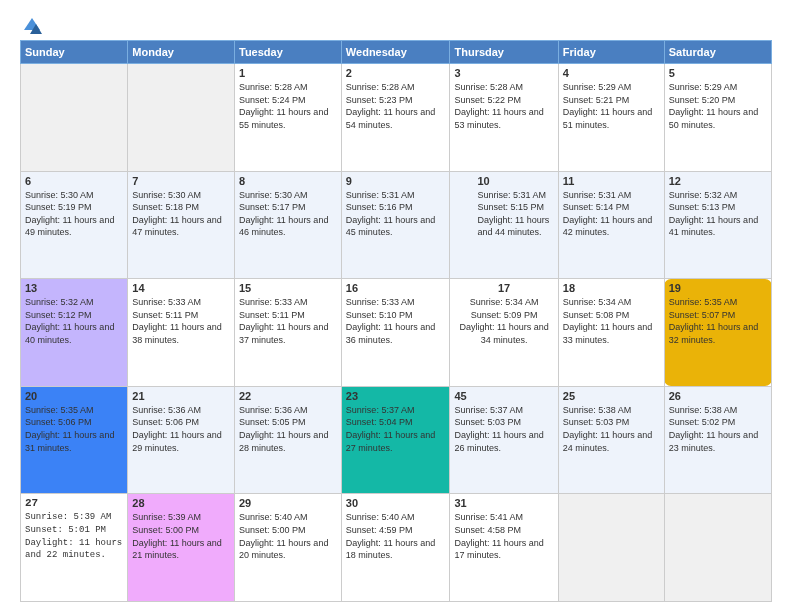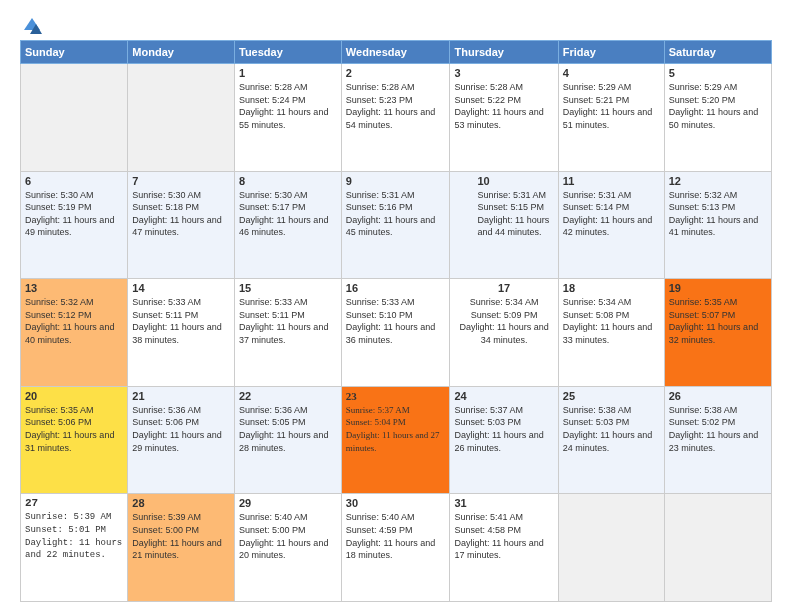--- a/index.html
+++ b/index.html
@@ -176,21 +176,21 @@
           <td style="background-color: rgb(238, 243, 251);">
             <span class="day-num">11</span>
             <div class="day-info">Sunrise: 5:31 AM<br>Sunset: 5:14 PM<br>Daylight: 11 hours and 42 minutes.</div>
           </td>
           <td style="background-color: rgb(238, 243, 251); margin-top: 26px;">
             <span class="day-num">12</span>
             <div class="day-info">Sunrise: 5:32 AM<br>Sunset: 5:13 PM<br>Daylight: 11 hours and 41 minutes.</div>
           </td>
         </tr>
         <tr>
-          <td style="background-color: #fdba74;">
+          <td style="background-color: #c4b5fd;">
             <span class="day-num">13</span>
             <div class="day-info">Sunrise: 5:32 AM<br>Sunset: 5:12 PM<br>Daylight: 11 hours and 40 minutes.</div>
           </td>
           <td style="background-color: rgb(255, 255, 255);">
             <span class="day-num">14</span>
             <div class="day-info">Sunrise: 5:33 AM<br>Sunset: 5:11 PM<br>Daylight: 11 hours and 38 minutes.</div>
           </td>
           <td style="background-color: rgb(255, 255, 255);">
             <span class="day-num">15</span>
             <div class="day-info">Sunrise: 5:33 AM<br>Sunset: 5:11 PM<br>Daylight: 11 hours and 37 minutes.</div>
@@ -200,61 +200,61 @@
             <div class="day-info">Sunrise: 5:33 AM<br>Sunset: 5:10 PM<br>Daylight: 11 hours and 36 minutes.</div>
           </td>
           <td style="background-color: rgb(255, 255, 255); text-align: center;">
             <span class="day-num">17</span>
             <div class="day-info">Sunrise: 5:34 AM<br>Sunset: 5:09 PM<br>Daylight: 11 hours and 34 minutes.</div>
           </td>
           <td style="background-color: rgb(255, 255, 255);">
             <span class="day-num">18</span>
             <div class="day-info">Sunrise: 5:34 AM<br>Sunset: 5:08 PM<br>Daylight: 11 hours and 33 minutes.</div>
           </td>
-          <td style="background-color: #f97316;">
+          <td style="background-color: #eab308; border-radius: 7px;">
             <span class="day-num">19</span>
             <div class="day-info">Sunrise: 5:35 AM<br>Sunset: 5:07 PM<br>Daylight: 11 hours and 32 minutes.</div>
           </td>
         </tr>
         <tr>
-          <td style="background-color: #fde047;">
+          <td style="background-color: #3b82f6;">
             <span class="day-num">20</span>
             <div class="day-info">Sunrise: 5:35 AM<br>Sunset: 5:06 PM<br>Daylight: 11 hours and 31 minutes.</div>
           </td>
           <td style="background-color: rgb(238, 243, 251);">
             <span class="day-num">21</span>
             <div class="day-info">Sunrise: 5:36 AM<br>Sunset: 5:06 PM<br>Daylight: 11 hours and 29 minutes.</div>
           </td>
           <td style="background-color: rgb(238, 243, 251);">
             <span class="day-num">22</span>
             <div class="day-info">Sunrise: 5:36 AM<br>Sunset: 5:05 PM<br>Daylight: 11 hours and 28 minutes.</div>
           </td>
-          <td style="background-color: #f97316; font-family: Liberation Serif, serif;">
+          <td style="background-color: #14b8a6;">
             <span class="day-num">23</span>
             <div class="day-info">Sunrise: 5:37 AM<br>Sunset: 5:04 PM<br>Daylight: 11 hours and 27 minutes.</div>
           </td>
           <td style="background-color: rgb(238, 243, 251);">
-            <span class="day-num">24</span>
+            <span class="day-num">45</span>
             <div class="day-info">Sunrise: 5:37 AM<br>Sunset: 5:03 PM<br>Daylight: 11 hours and 26 minutes.</div>
           </td>
           <td style="background-color: rgb(238, 243, 251);">
             <span class="day-num">25</span>
             <div class="day-info">Sunrise: 5:38 AM<br>Sunset: 5:03 PM<br>Daylight: 11 hours and 24 minutes.</div>
           </td>
           <td style="background-color: rgb(238, 243, 251);">
             <span class="day-num">26</span>
             <div class="day-info">Sunrise: 5:38 AM<br>Sunset: 5:02 PM<br>Daylight: 11 hours and 23 minutes.</div>
           </td>
         </tr>
         <tr>
           <td style="background-color: rgb(255, 255, 255); font-family: Liberation Mono, monospace;">
             <span class="day-num">27</span>
             <div class="day-info">Sunrise: 5:39 AM<br>Sunset: 5:01 PM<br>Daylight: 11 hours and 22 minutes.</div>
           </td>
-          <td style="background-color: #fdba74;">
+          <td style="background-color: #f0abfc;">
             <span class="day-num">28</span>
             <div class="day-info">Sunrise: 5:39 AM<br>Sunset: 5:00 PM<br>Daylight: 11 hours and 21 minutes.</div>
           </td>
           <td style="background-color: rgb(255, 255, 255);">
             <span class="day-num">29</span>
             <div class="day-info">Sunrise: 5:40 AM<br>Sunset: 5:00 PM<br>Daylight: 11 hours and 20 minutes.</div>
           </td>
           <td style="background-color: rgb(255, 255, 255);">
             <span class="day-num">30</span>
             <div class="day-info">Sunrise: 5:40 AM<br>Sunset: 4:59 PM<br>Daylight: 11 hours and 18 minutes.</div>

